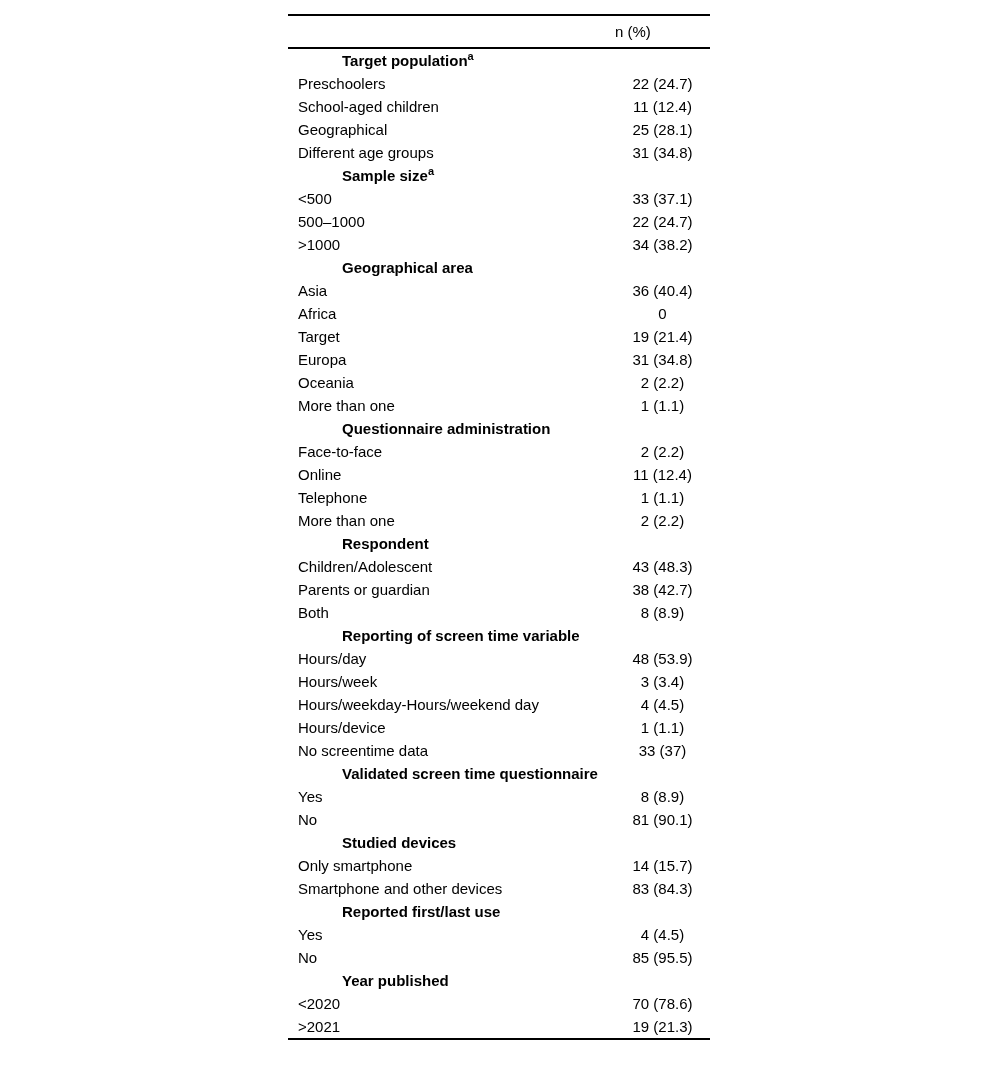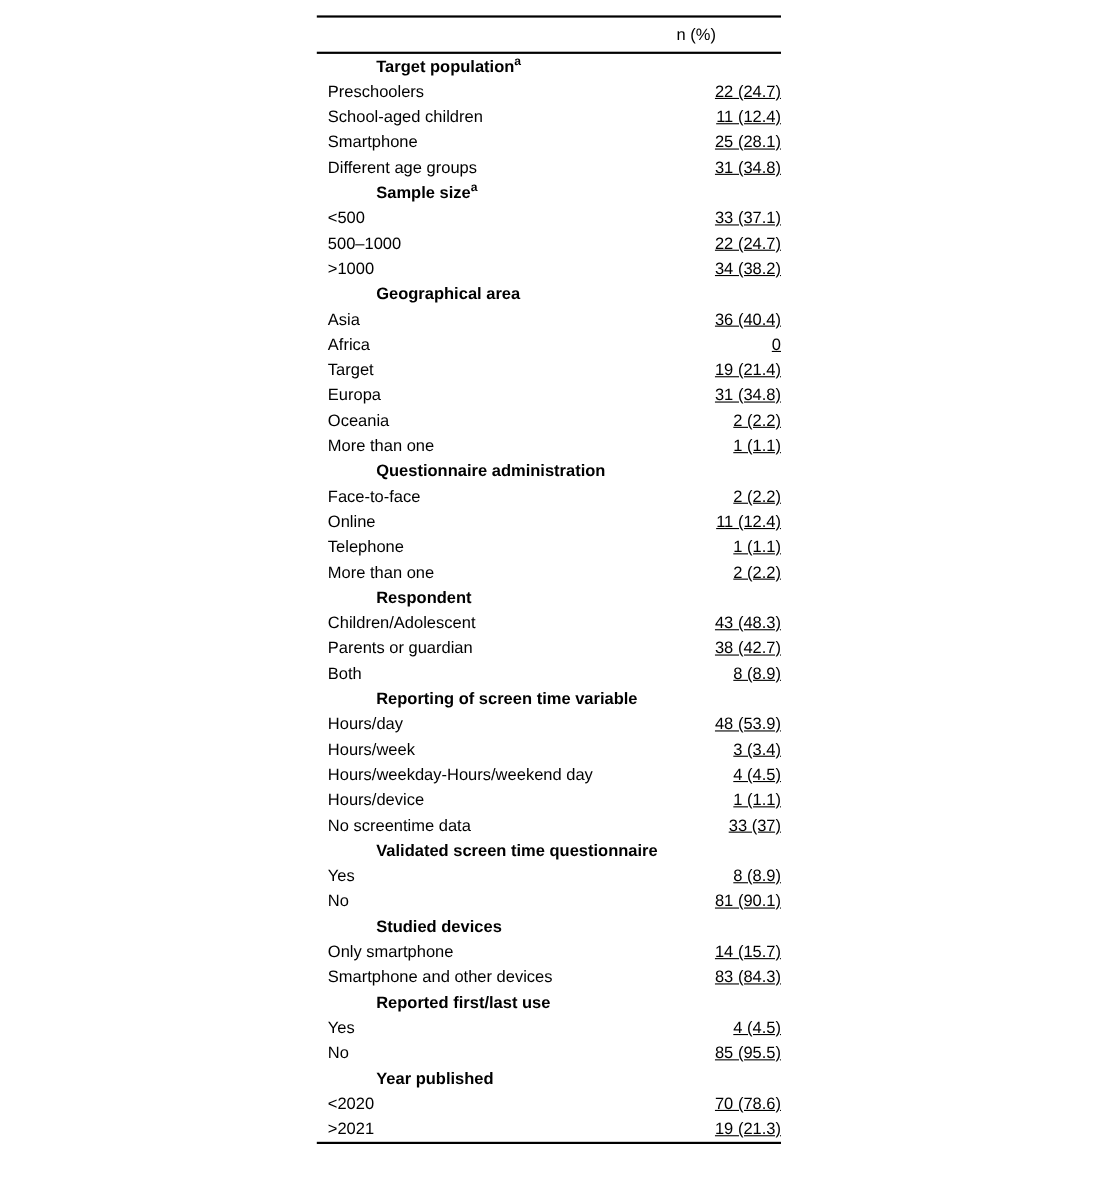--- a/index.html
+++ b/index.html
@@ -48,22 +48,21 @@
   .row.section .label {
     font-weight: bold;
     margin-left: 44px;
   }
   .row .label sup {
     font-size: 11px;
     font-weight: bold;
     line-height: 0;
   }
   .row .value {
-    text-align: right;
-    text-decoration: underline;
+    text-align: center;
   }
 </style>
 </head>
 <body>
 
 <div class="table-wrap">
   <div class="rule top"></div>
   <div class="header-row">
     <span>n (%)</span>
   </div>
@@ -75,21 +74,21 @@
       </div>
       <div class="row">
         <span class="label">Preschoolers</span>
         <span class="value">22 (24.7)</span>
       </div>
       <div class="row">
         <span class="label">School-aged children</span>
         <span class="value">11 (12.4)</span>
       </div>
       <div class="row">
-        <span class="label">Smartphone</span>
+        <span class="label">Geographical</span>
         <span class="value">25 (28.1)</span>
       </div>
       <div class="row">
         <span class="label">Different age groups</span>
         <span class="value">31 (34.8)</span>
       </div>
       <div class="row section">
         <span class="label">Sample size<sup>a</sup></span>
         <span class="value"></span>
       </div>

